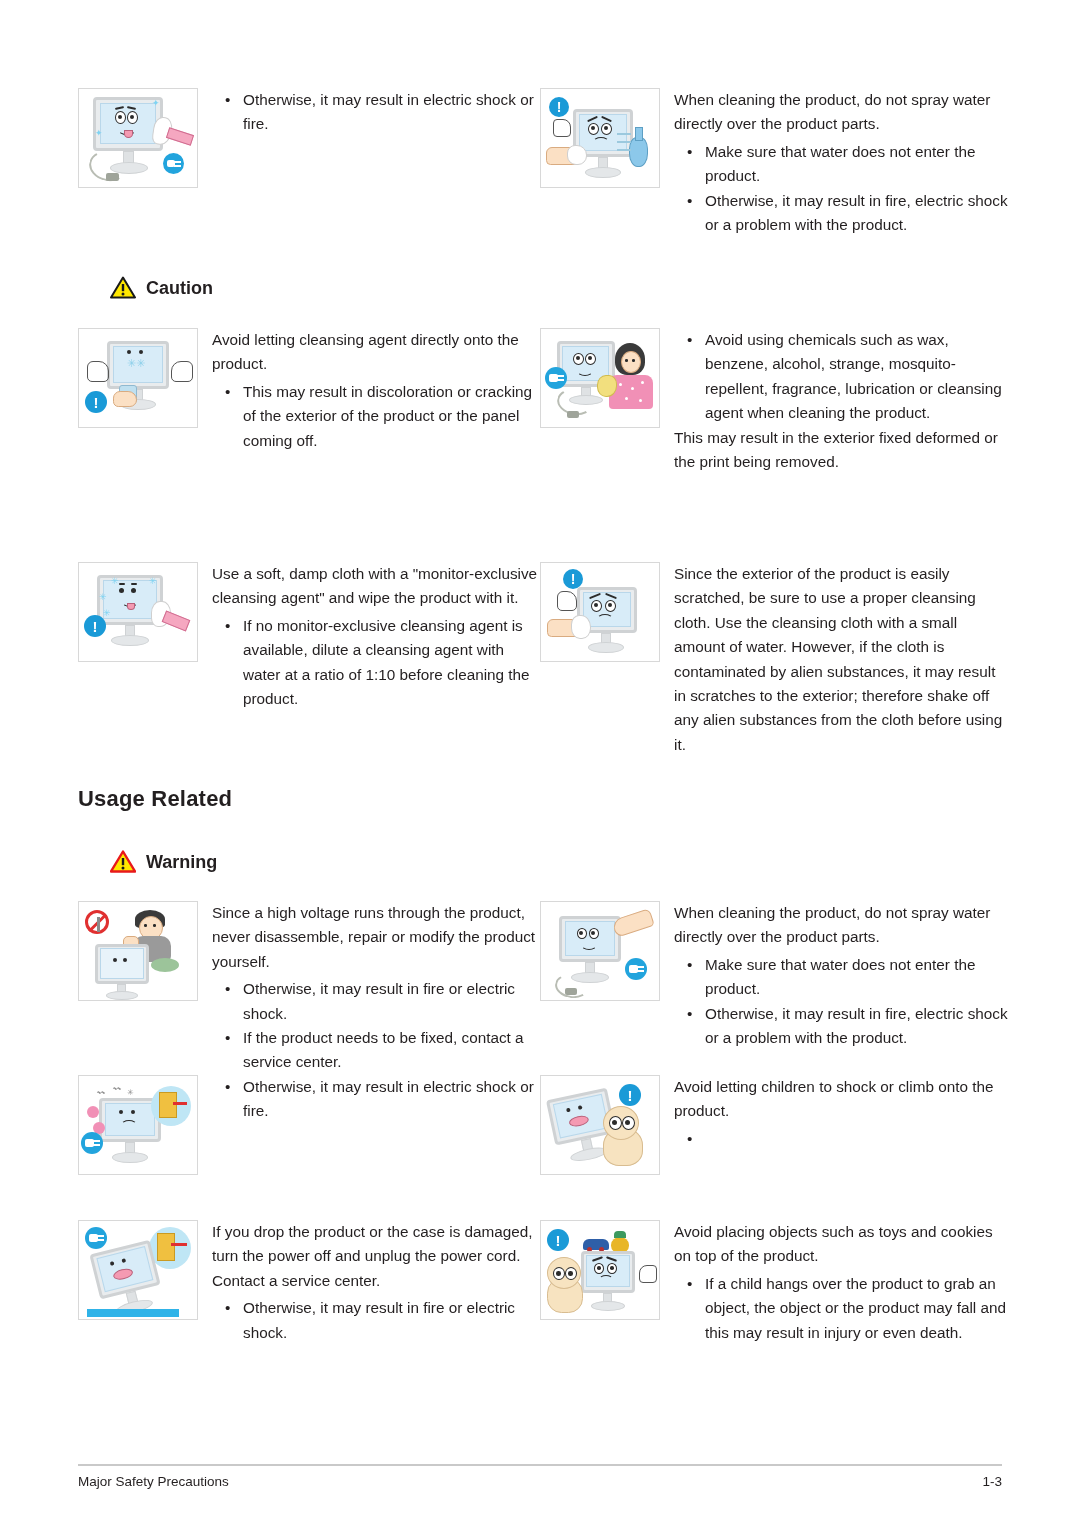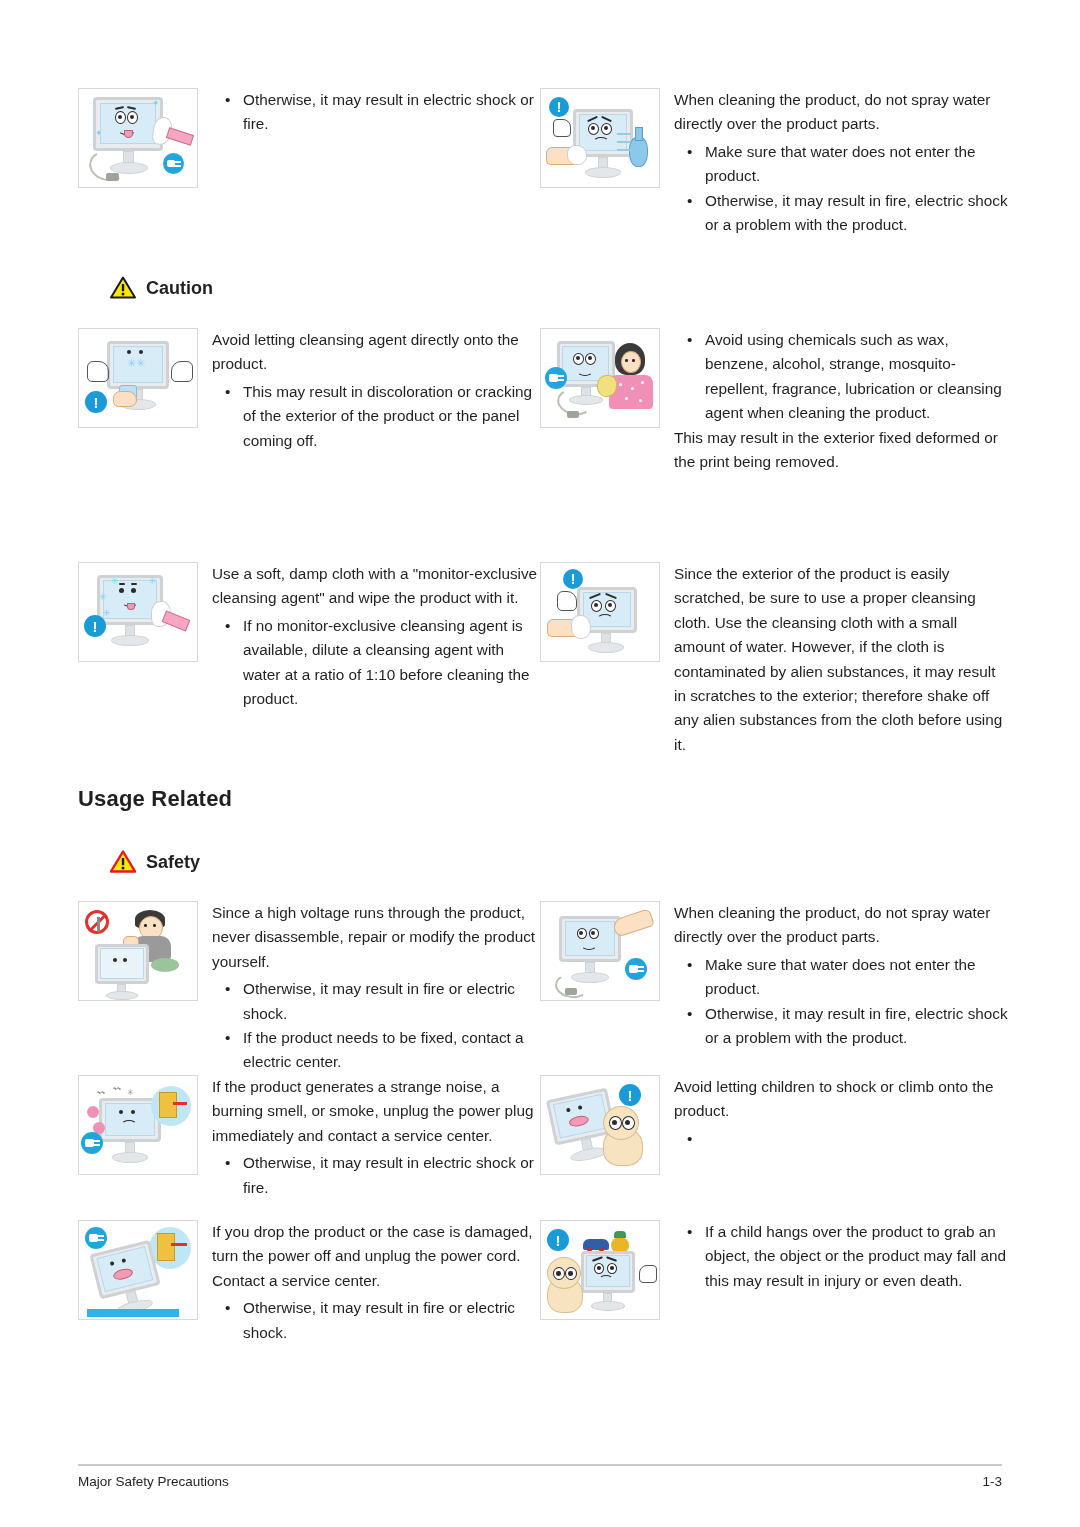--- a/index.html
+++ b/index.html
@@ -540,21 +540,21 @@
   <div class="section-title" style="left:78px; top:786px;">Usage Related</div>
 
   <div class="alert-head" style="left:110px; top:850px;">
     <span class="tri">
       <svg width="26" height="23" viewBox="0 0 26 23">
         <polygon points="13,1.5 25,21.5 1,21.5" fill="#ffe800" stroke="#e8191b" stroke-width="2.4" stroke-linejoin="round"></polygon>
         <rect x="11.8" y="8" width="2.4" height="7.2" fill="#1a1a1a"></rect>
         <circle cx="13" cy="18" r="1.5" fill="#1a1a1a"></circle>
       </svg>
     </span>
-    <span class="alert-label">Safety</span>
+    <span class="alert-label">Warning</span>
   </div>
 
   <div class="col-left item" style="top:901px;">
     <div class="thumb-wrap">
       <div class="thumb">
         <div class="prohib" style="left:6px; top:8px; width:24px; height:24px;">
             <div class="slash"></div>
           <div class="ill" style="left:9px; top:4px; width:3px; height:15px; background:#8a8a8a;"></div>
         </div>
 
@@ -573,21 +573,21 @@
           <div class="eye" style="left:28px; top:14px; width:4px; height:4px;"></div>
           <div class="neck" style="left:22px; top:40px; width:9px; height:9px;"></div>
           <div class="base" style="left:11px; top:47px; width:32px; height:9px;"></div>
         </div>
       </div>
     </div>
     <div class="body-col">
       <p class="lead">Since a high voltage runs through the product, never disassemble, repair or modify the product yourself.</p>
       <ul class="bullets">
         <li><span class="bul">•</span><span>Otherwise, it may result in fire or electric shock.</span></li>
-        <li><span class="bul">•</span><span> If the product needs to be fixed, contact a electric center.</span></li>
+        <li><span class="bul">•</span><span> If the product needs to be fixed, contact a service center.</span></li>
       </ul>
     </div>
   </div>
 
   <div class="col-right item" style="top:901px;">
     <div class="thumb-wrap">
       <div class="thumb">
         <div class="mon" style="left:18px; top:14px; width:74px; height:76px;">
           <div class="bezel" style="width:62px; height:46px;"></div>
           <div class="scr" style="left:6px; top:5px; width:50px; height:35px;"></div>
@@ -639,21 +639,20 @@
           <div class="pg-body" style="left:4px; top:7px; width:9px; height:8px;"></div>
           <div class="pg-prong" style="left:12px; top:8px; width:7px;"></div>
           <div class="pg-prong" style="left:12px; top:12px; width:7px;"></div>
         </div>
         <div class="ill" style="left:72px; top:10px; width:40px; height:40px; background:#bfe6f5; border-radius:50%;"></div>
         <div class="ill" style="left:80px; top:16px; width:16px; height:24px; background:#f0c040; border:1px solid #c99a22;"></div>
         <div class="ill" style="left:94px; top:26px; width:14px; height:3px; background:#e03030;"></div>
       </div>
     </div>
     <div class="body-col">
-      <p class="lead">If the product generates a strange noise, a burning smell, or smoke, unplug the power plug immediately and contact a service center.</p>
       <ul class="bullets">
         <li><span class="bul">•</span><span>Otherwise, it may result in electric shock or fire.</span></li>
       </ul>
     </div>
   </div>
 
   <div class="col-right item" style="top:1075px;">
     <div class="thumb-wrap">
       <div class="thumb">
         <div class="excl" style="left:78px; top:8px; width:22px; height:22px; font-size:15px;">!</div>
@@ -740,20 +739,21 @@
         <div class="baby-body" style="left:6px; top:56px; width:34px; height:34px;"></div>
         <div class="baby-head" style="left:6px; top:36px; width:32px; height:30px;"></div>
         <div class="eyew" style="left:12px; top:46px; width:10px; height:11px;"></div>
         <div class="eyew" style="left:24px; top:46px; width:10px; height:11px;"></div>
         <div class="pupil" style="left:15px; top:50px; width:4.5px; height:4.5px;"></div>
         <div class="pupil" style="left:27px; top:50px; width:4.5px; height:4.5px;"></div>
         <div class="ill" style="left:98px; top:44px; width:16px; height:16px; border:1.5px solid #555; border-radius:8px 4px 4px 4px;"></div>
       </div>
     </div>
     <div class="body-col">
+      <p class="lead">Avoid placing objects such as toys and cookies on top of the product.</p>
       <ul class="bullets">
         <li><span class="bul">•</span><span>If a child hangs over the product to grab an object, the object or the product may fall and this may result in injury or even death.</span></li>
       </ul>
     </div>
   </div>
 
   <div class="footer-rule"></div>
   <div class="footer-left">Major Safety Precautions</div>
   <div class="footer-right">1-3</div>
 

